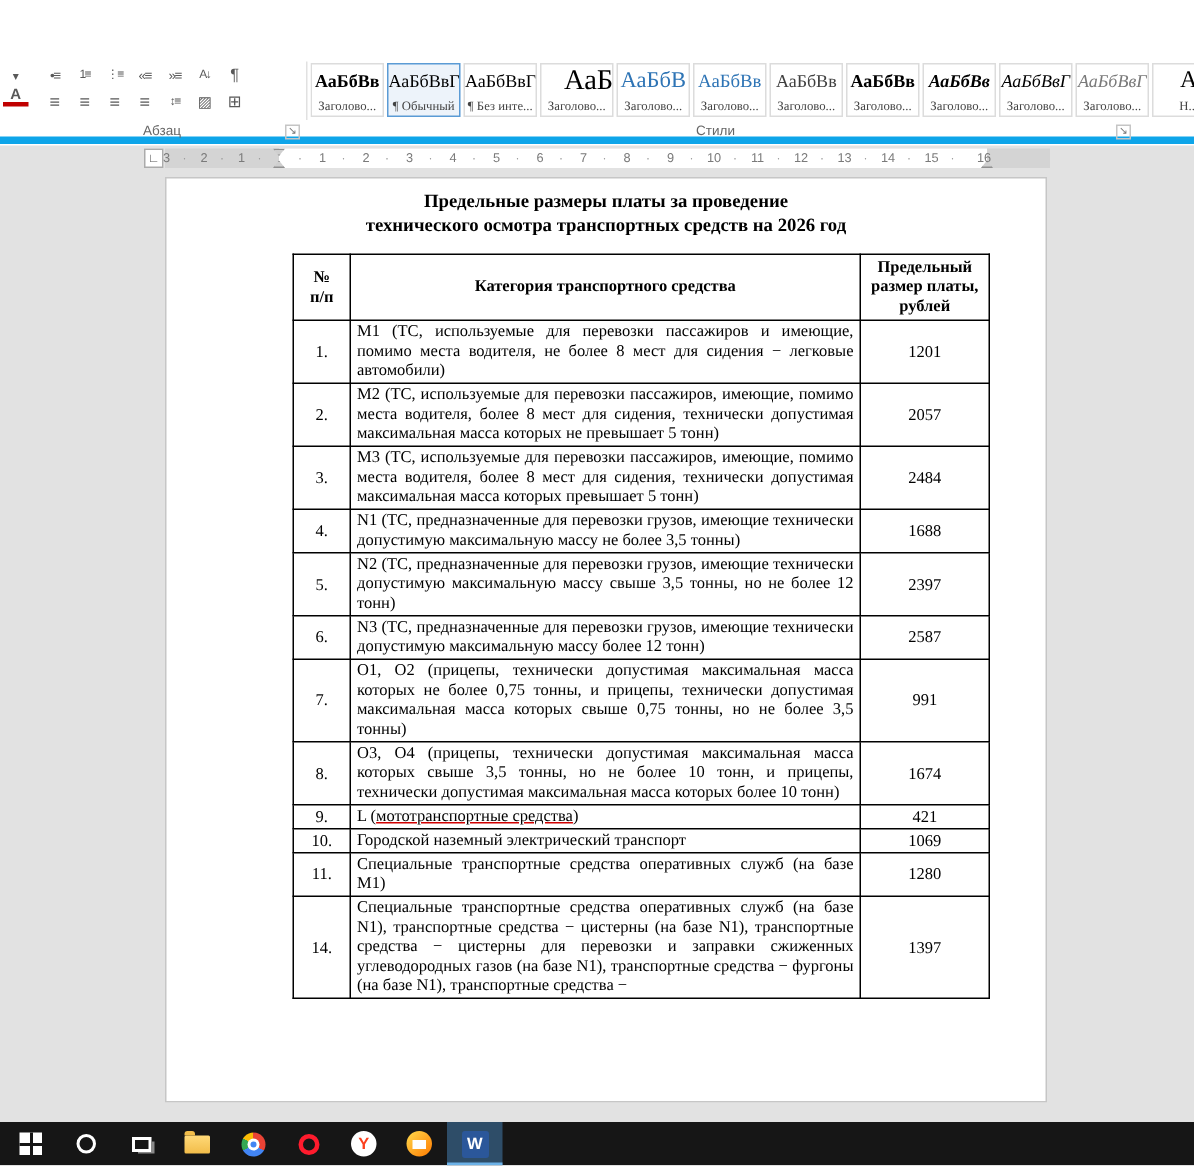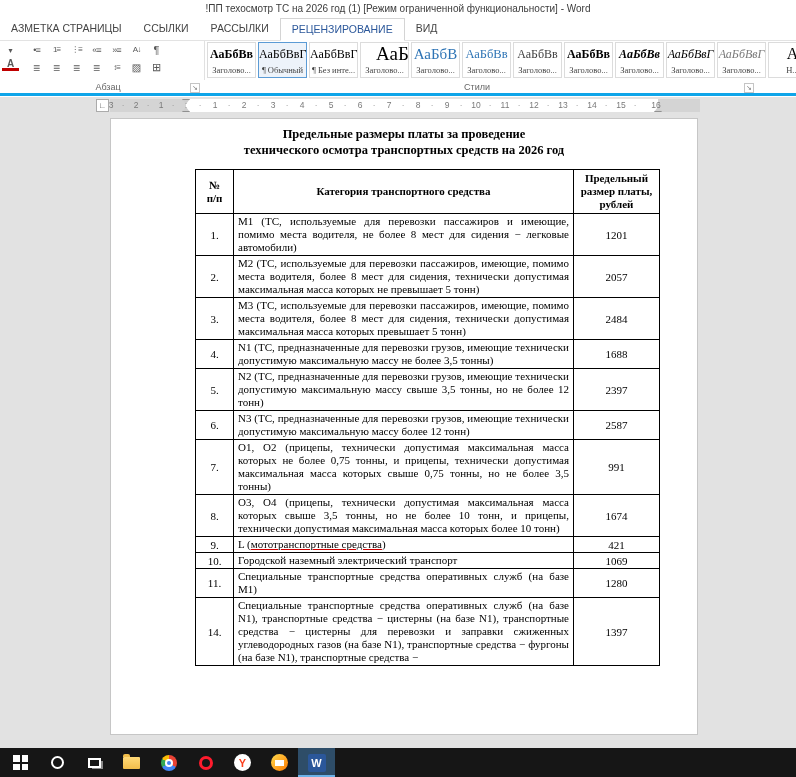--- a/index.html
+++ b/index.html
@@ -48,21 +48,21 @@
   .card-preview { font-family:"Liberation Serif", serif; font-size:12px; line-height:20px;
                   white-space:nowrap; overflow:hidden; color:#000; }
   .card-label { font-size:8.5px; color:#444; line-height:12px; white-space:nowrap; overflow:hidden;font-family:Liberation Serif, serif; }
   .v-bold{font-weight:bold;} .v-title{font-size:19px;margin-left:15px;} .v-h1{font-size:15px;color:#2e74b5;}
   .v-h2{font-size:12.5px;color:#2e74b5;} .v-h3{font-size:12px;color:#404040;}
   .v-strong{font-weight:bold;} .v-emb{font-weight:bold;font-style:italic;}
   .v-em{font-style:italic;} .v-quiet{font-style:italic;color:#7a7a7a;} .v-large{font-size:16px;}
 
   
   .grouplabels { position:absolute; top:80px; left:0; right:0; height:16px; background:#fff;
-                 border-bottom:3px solid #0ea5e9; font-size:9px; color:#666; }
+                 border-bottom:5px solid #0ea5e9; font-size:9px; color:#666; }
   .glabel { position:absolute; text-align:center; line-height:14px; }
   .launcher { position:absolute; top:3px; width:10px; height:10px; border:1px solid #c5c5c5;
               font-size:7px; line-height:8px; text-align:center; color:#777; cursor:default; }
 
   
   .ruler-band { position:absolute; top:97px; left:0; right:0; height:17px; background:#e2e2e2; }
   .tabsel { position:absolute; left:96px; top:2px; width:13px; height:13px; background:#fff;
             border:1px solid #ababab; font-size:8px; line-height:11px; text-align:center; color:#555; }
   .ruler { position:absolute; left:110px; top:2px; width:590px; height:13px; background:#d4d4d4; }
   .ruler-white { position:absolute; left:76px; top:0; width:472px; height:13px; background:#fff; }
@@ -116,31 +116,21 @@
               position:relative; }
   .tbi-mail::before { content:""; position:absolute; left:4px; top:6px; width:9px; height:6px; background:#fff; }
   .tbi-word { width:18px; height:18px; background:#2b579a; border-radius:2px; color:#fff;
               font-weight:bold; font-size:11px; }
 </style>
 </head>
 <body>
 
 <div class="app">
 
-  <div class="titlebar">
-    <span>!ПП техосмотр ТС на 2026 год  (1) [Режим ограниченной функциональности] - Word</span>
-  </div>
-
-  <div class="tabs" id="tabs">
-      <div class="tab">АЗМЕТКА СТРАНИЦЫ</div>
-      <div class="tab">ССЫЛКИ</div>
-      <div class="tab">РАССЫЛКИ</div>
-      <div class="tab active">РЕЦЕНЗИРОВАНИЕ</div>
-      <div class="tab">ВИД</div>
-    </div>
+
 
   <div class="ribbon">
     <div class="pg-left" id="pgleft">
         <span class="ric ic-dropdown"></span>
         <span class="ric ic-font-color"></span>
       </div>
     <div class="pg-rows">
       <div class="icon-row" id="prow1">
           <span class="ric ic-bullets"></span>
           <span class="ric ic-numbering"></span>

